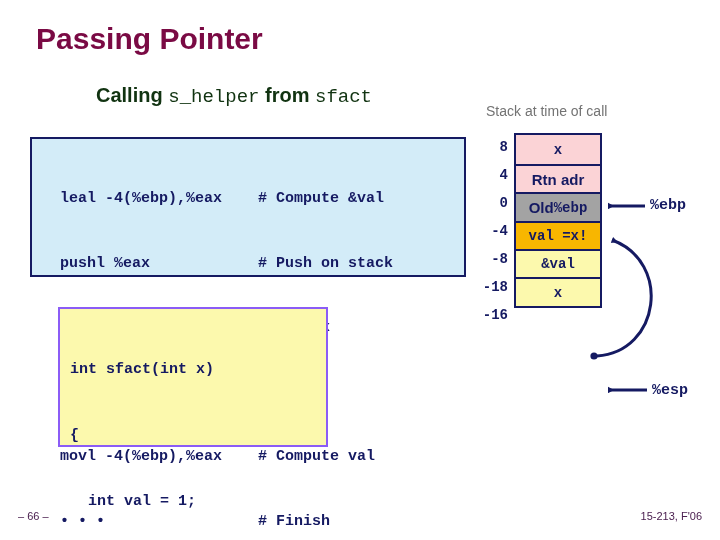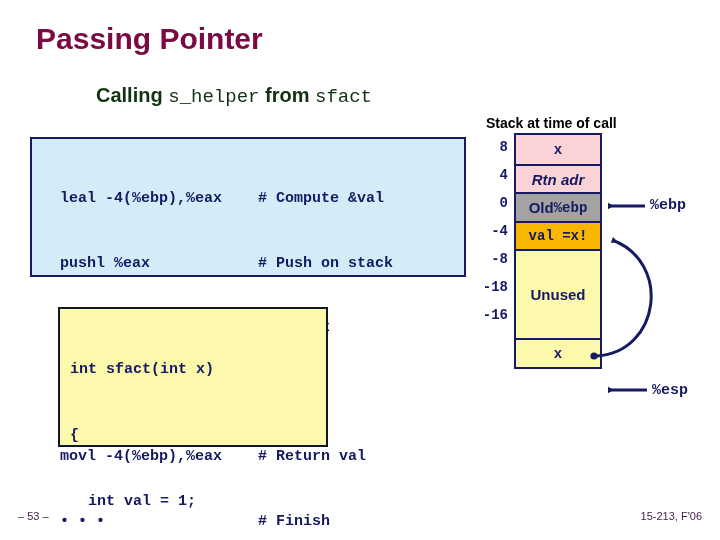--- a/index.html
+++ b/index.html
@@ -65,44 +65,43 @@
     text-underline-offset: 3px;
   }
   .asm-op { display: inline-block; width: 22ch; }
 
   
   #c-box {
     position: absolute;
     left: 58px; top: 307px;
     width: 270px; height: 140px;
     background: #fcf9ad;
-    border: 2px solid #0f172a;
+    border: 2px solid #8b5cf6;
     box-sizing: border-box;
   }
   #c-lines {
     position: absolute;
     left: 10px; top: 6px;
     font-family: "Liberation Mono", "DejaVu Sans Mono", monospace;
     font-size: 15px;
     font-weight: bold;
     color: #151a62;
     line-height: 22px;
     white-space: pre;
   }
   .c-row { display: block; white-space: pre; }
 
   
   #stack-title {
     position: absolute;
     left: 486px; top: 103px;
     font-size: 14px;
-    font-weight: bold;
-    color: #000000;
-    white-space: nowrap;
-    margin-top: 12px;
+    font-weight: normal;
+    color: #737373;
+    white-space: nowrap;
   }
 
   #stack-offsets {
     position: absolute;
     left: 462px; top: 133px;
     width: 46px;
   }
   .offset-label {
     display: block;
     height: 28px;
@@ -126,21 +125,21 @@
     border-bottom-width: 0;
     display: flex;
     align-items: center;
     justify-content: center;
     text-align: center;
     white-space: nowrap;
     overflow: hidden;
   }
   .stack-cell.last { border-bottom-width: 2px; }
   .cell-x    { height: 31px; background: #fbd3d6; }
-  .cell-rtn  { height: 28px; background: #fbd3d6; font-style: italic; }
+  .cell-rtn  { height: 28px; background: #fbd3d6; }
   .cell-ebp  { height: 29px; background: #a3a3a3; }
   .cell-val  { height: 28px; background: #f8b600; }
   .cell-unused { height: 89px; background: #fcf9ad; }
   .cell-aval { height: 28px; background: #fcf9ad; }
   .cell-xb   { height: 31px; background: #fcf9ad; }
 
   .cell-mono {
     font-family: "Liberation Mono", "DejaVu Sans Mono", monospace;
     font-size: 14px;
     font-weight: bold;
@@ -205,21 +204,21 @@
 <div id="slide-title">Passing Pointer</div>
 
 <div id="subtitle"><span>Calling </span><span class="mono">s_helper</span><span> from </span><span class="mono">sfact</span></div>
 
 <div id="asm-box">
   <div id="asm-lines">
     <span class="asm-row"><span class="asm-op">leal -4(%ebp),%eax</span><span># Compute &amp;val</span></span>
     <span class="asm-row"><span class="asm-op">pushl %eax</span><span># Push on stack</span></span>
     <span class="asm-row"><span class="asm-op">pushl %edx</span><span># Push x</span></span>
     <span class="asm-row underlined"><span class="asm-op">call s_helper</span><span># call</span></span>
-    <span class="asm-row"><span class="asm-op">movl -4(%ebp),%eax</span><span># Return val</span></span>
+    <span class="asm-row"><span class="asm-op">movl -4(%ebp),%eax</span><span># Compute val</span></span>
     <span class="asm-row"><span class="asm-op">• • •</span><span># Finish</span></span>
   </div>
 </div>
 
 <div id="c-box">
   <div id="c-lines">
     <span class="c-row">int sfact(int x)</span>
     <span class="c-row">{</span>
     <span class="c-row">  int val = 1;</span>
     
@@ -241,21 +240,21 @@
 </div>
 
 <div id="stack-cells">
   <div class="stack-cell cell-x cell-mono">x</div>
   <div class="stack-cell cell-rtn cell-sans">Rtn adr</div>
   <div class="stack-cell cell-ebp cell-mix">
       <span>Old </span>
       <span class="m">%ebp</span>
     </div>
   <div class="stack-cell cell-val cell-mono">val =x!</div>
-  <div class="stack-cell cell-unused cell-sans">Unused</div>
+  <div class="stack-cell cell-aval cell-mono">&amp;val</div>
   <div class="stack-cell cell-xb cell-mono last">x</div>
 </div>
 
 <div id="ebp-label" class="reg-label">%ebp</div>
 
 <div id="esp-label" class="reg-label">%esp</div>
 
 <svg id="arrow-layer" viewBox="0 0 720 540" xmlns="http://www.w3.org/2000/svg">
   <defs>
     <marker id="ah" markerWidth="7" markerHeight="7" refX="6" refY="3.2" orient="auto" markerUnits="userSpaceOnUse">
@@ -265,14 +264,14 @@
 
   <line x1="645" y1="206" x2="608" y2="206" stroke="#151a62" stroke-width="3" marker-end="url(#ah)"></line>
 
   <path d="M 597 356 C 660 352 672 262 612 240" fill="none" stroke="#151a62" stroke-width="3" marker-end="url(#ah)"></path>
 
   <circle cx="594" cy="356" r="3.6" fill="#151a62"></circle>
 
   <line x1="647" y1="390" x2="608" y2="390" stroke="#151a62" stroke-width="3" marker-end="url(#ah)"></line>
 </svg>
 
-<div id="footer-left">– 53 –</div>
+<div id="footer-left">– 66 –</div>
 <div id="footer-right">15-213, F'06</div>
 
 </body></html>

